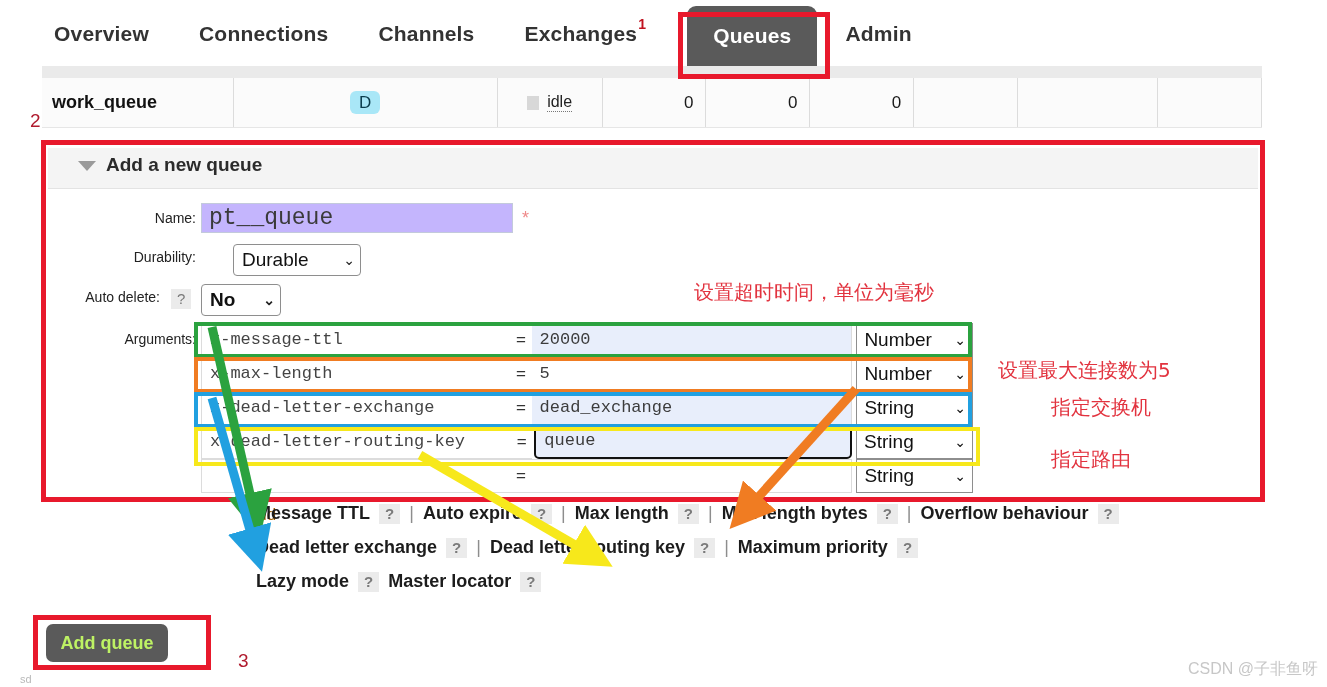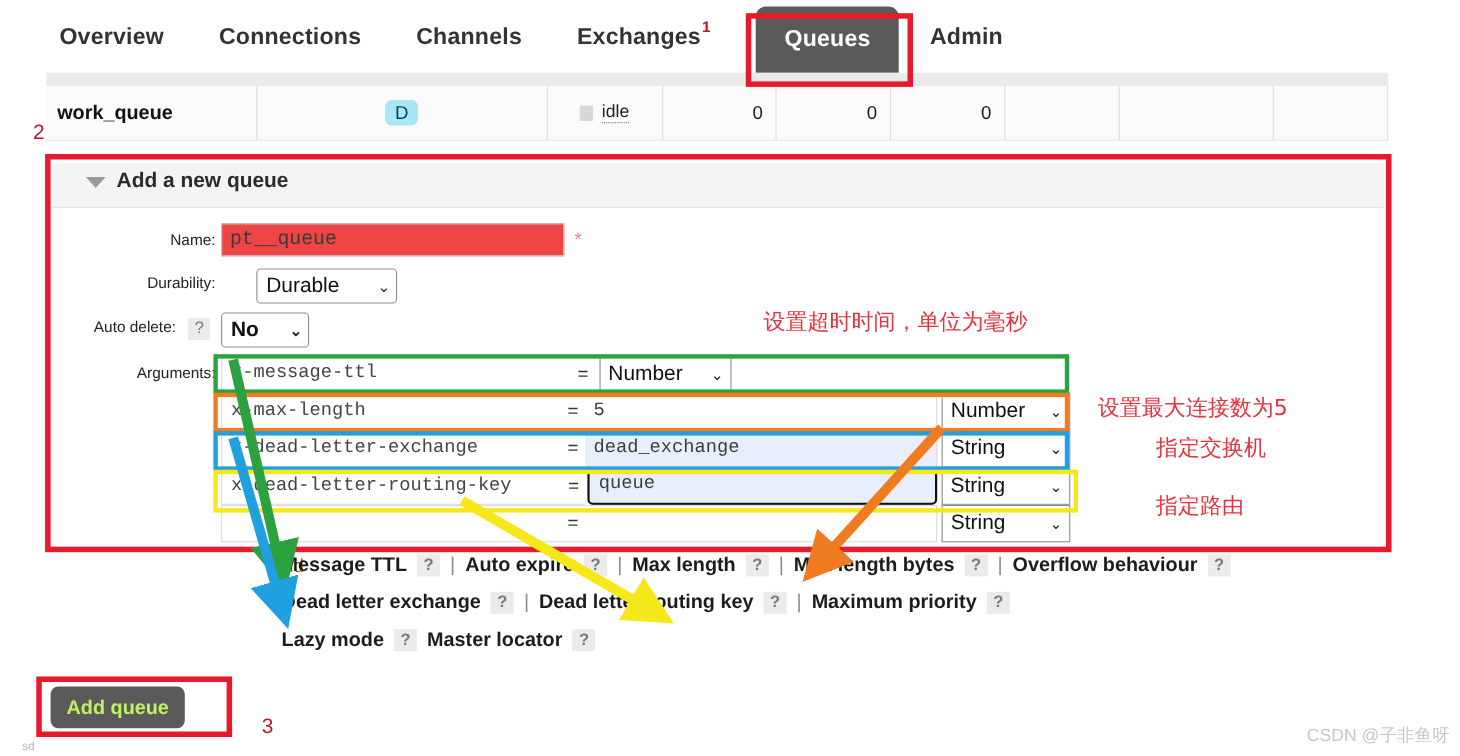--- a/index.html
+++ b/index.html
@@ -57,22 +57,22 @@
   .lbl-args{left:20px;top:331px;width:160px;}
 
   .qmark{
     display:inline-block;background:#ebebeb;color:#7a7a7a;font-size:15px;
     padding:1px 6px;line-height:1.2;
   }
   .qmark-auto{position:absolute;left:155px;top:289px;}
 
   .inp-name{
     position:absolute;left:185px;top:203px;width:312px;height:30px;
-    background:#ef4444;border:1px solid #c3cadb;box-sizing:border-box;
-    font-family:"Liberation Mono", monospace;font-size:18px;color:#3a3a3a;
+    background:#c4b5fd;border:1px solid #c3cadb;box-sizing:border-box;
+    font-family:"Liberation Mono", monospace;font-size:23px;color:#3a3a3a;
     padding:0 7px;line-height:28px;
   }
   .star{position:absolute;left:506px;top:208px;color:#ef8a8a;font-size:18px;}
 
   .sel{
     position:absolute;background:#fff;border:1px solid #8e8e8e;border-radius:4px;
     box-sizing:border-box;font-size:19px;color:#111;display:flex;align-items:center;
   }
   .sel .cap{flex:1;padding-left:8px;}
   .sel .chev{width:22px;text-align:center;font-size:14px;color:#222;}
@@ -207,20 +207,21 @@
     <span class="cap">No</span>
     <span class="chev">⌄</span>
   </div>
 
   <div class="lbl lbl-args">Arguments:</div>
 
   <div class="args" id="args-grid">
       <div class="arow">
         <div class="acell-k">x-message-ttl</div>
         <div class="acell-eq">=</div>
+        <div class="acell-v filled">20000</div>
         <div class="acell-t">
           <span class="cap">Number</span>
           <span class="chev">⌄</span>
         </div>
       </div>
       <div class="arow">
         <div class="acell-k">x-max-length</div>
         <div class="acell-eq">=</div>
         <div class="acell-v">5</div>
         <div class="acell-t">

